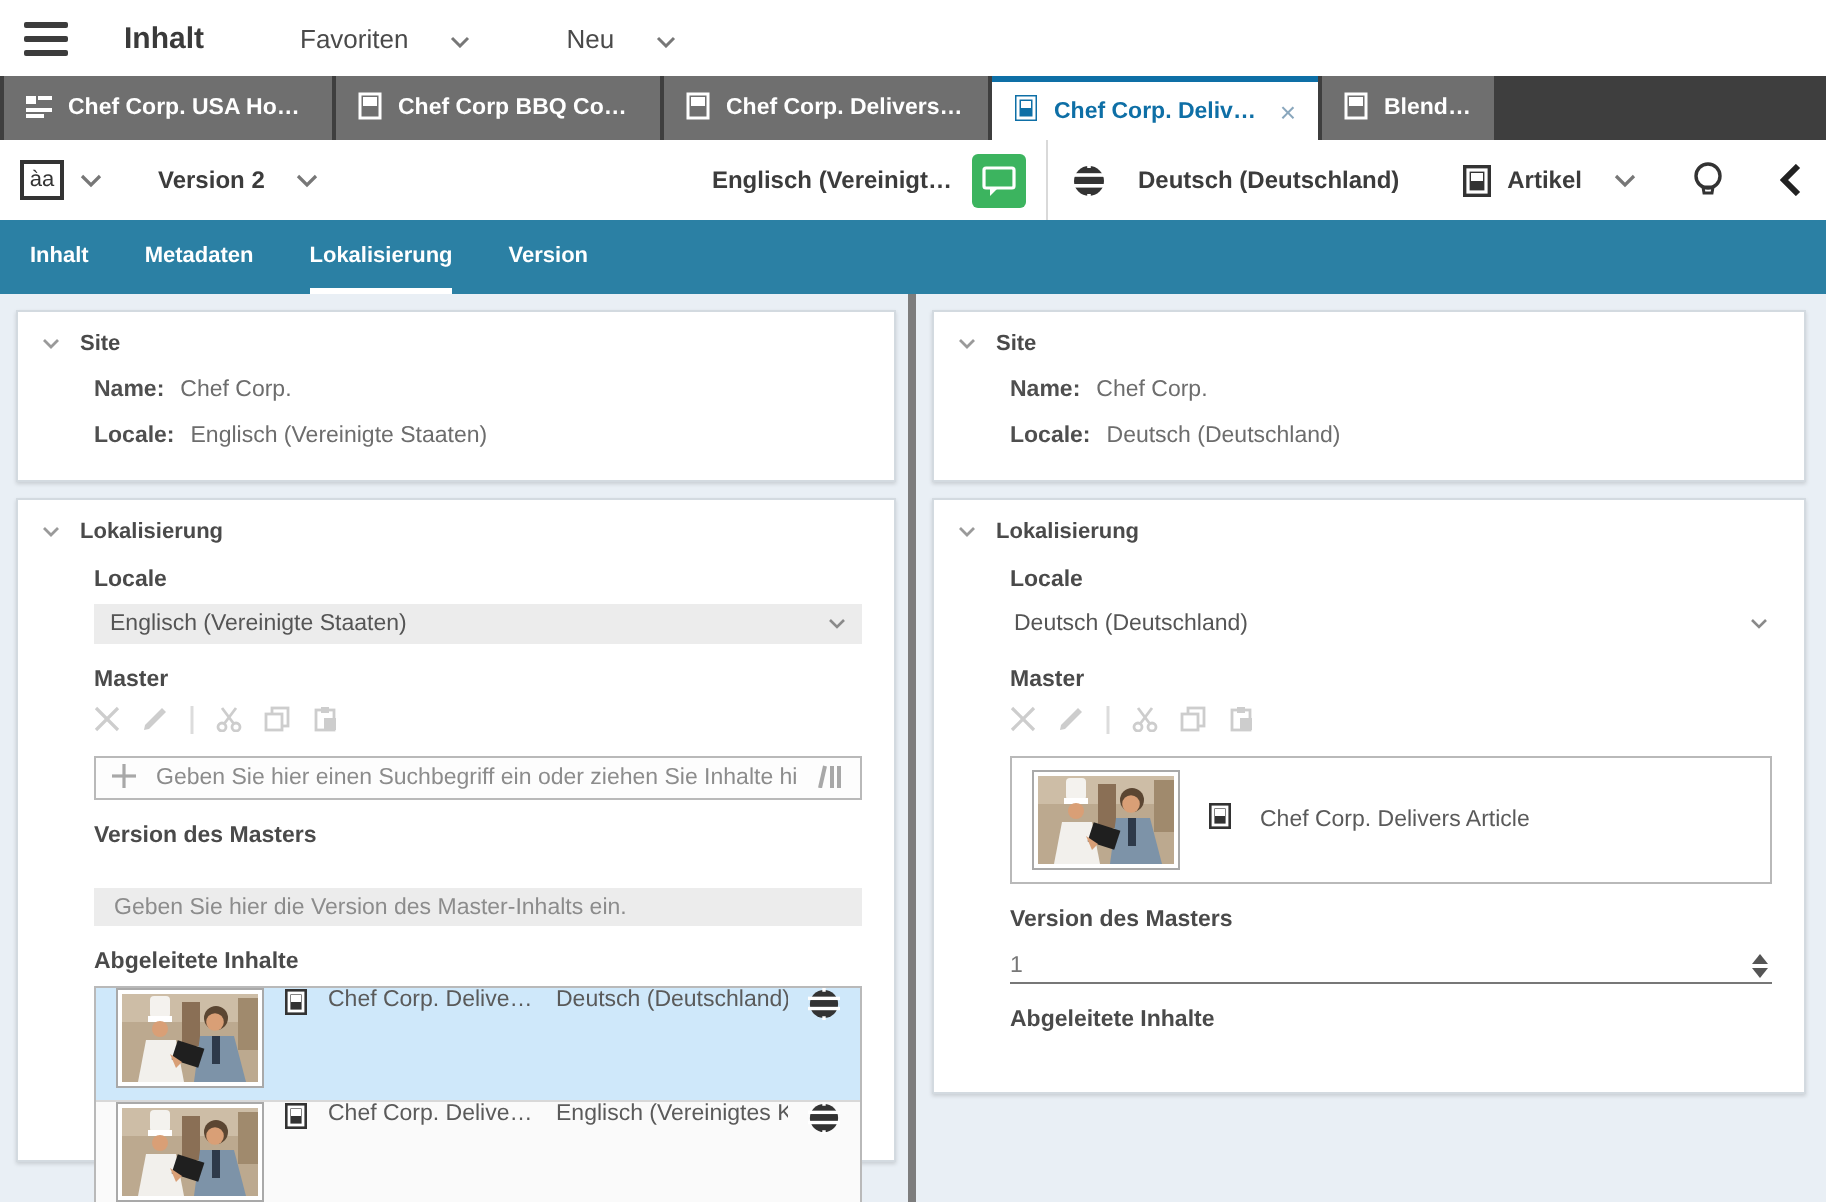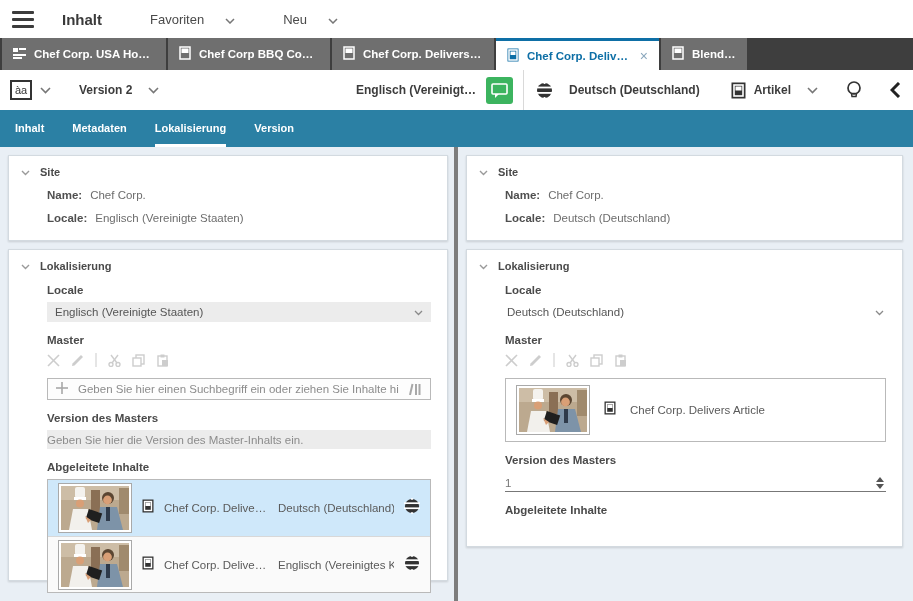--- a/index.html
+++ b/index.html
@@ -59,24 +59,24 @@
   .card.site { height:86px; }
   .fld-label { font-size:11.5px; font-weight:bold; color:#4a4a4a; margin-top:12px; }
   .select { margin-top:6px; background:#ececec; height:20px; display:flex; align-items:center;
     padding:0 8px; font-size:11.5px; color:#555; cursor:pointer; }
   .select .grow { flex:1; }
   .select.plain { background:#fff; padding:0 2px; }
   .iconrow { display:flex; align-items:center; gap:11px; margin-top:8px; height:16px; }
   .searchbox { margin-top:8px; border:1px solid #b9b9b9; height:22px; display:flex; align-items:center;
     gap:10px; padding:0 8px; background:#fdfdfd; font-size:11.5px; color:#8c8c8c; }
   .searchbox .ph { flex:1; white-space:nowrap; overflow:hidden; }
-  .grayinput { margin-top:6px; background:#ececec; height:19px; display:flex; align-items:center;
-    padding:0 0; font-size:11.5px; color:#8c8c8c; }
+  .grayinput { margin-top:20px; background:#ececec; height:19px; display:flex; align-items:center;
+    padding:0 10px; font-size:11.5px; color:#8c8c8c; }
   .list { margin-top:6px; border:1px solid #b9b9b9; background:#fff; }
-  .lrow { height:56px; display:flex; align-items:center; gap:10px; padding:0 10px; cursor:pointer; }
+  .lrow { height:56px; display:flex; gap:10px; padding:0 10px; cursor:pointer; }
   .lrow.selected { background:#cfe8fa; }
   .lrow + .lrow { border-top:1px solid #d8d8d8; background:#fafafa; }
   .thumb { width:74px; height:50px; border:1px solid #a9a9a9; background:#fff; padding:2px; flex:none; }
   .thumb svg { display:block; }
   .lname { font-size:11.5px; color:#5a5a5a; width:104px; white-space:nowrap; overflow:hidden; flex:none; }
   .llocale { font-size:11.5px; color:#5a5a5a; flex:1; white-space:nowrap; overflow:hidden; }
   .masterbox { margin-top:8px; border:1px solid #b9b9b9; background:#fff; height:64px;
     display:flex; align-items:center; gap:14px; padding:0 10px; }
   .mname { font-size:11.5px; color:#5a5a5a; }
   .infotext { font-size:11.5px; color:#6d6d6d; margin-top:8px; }

